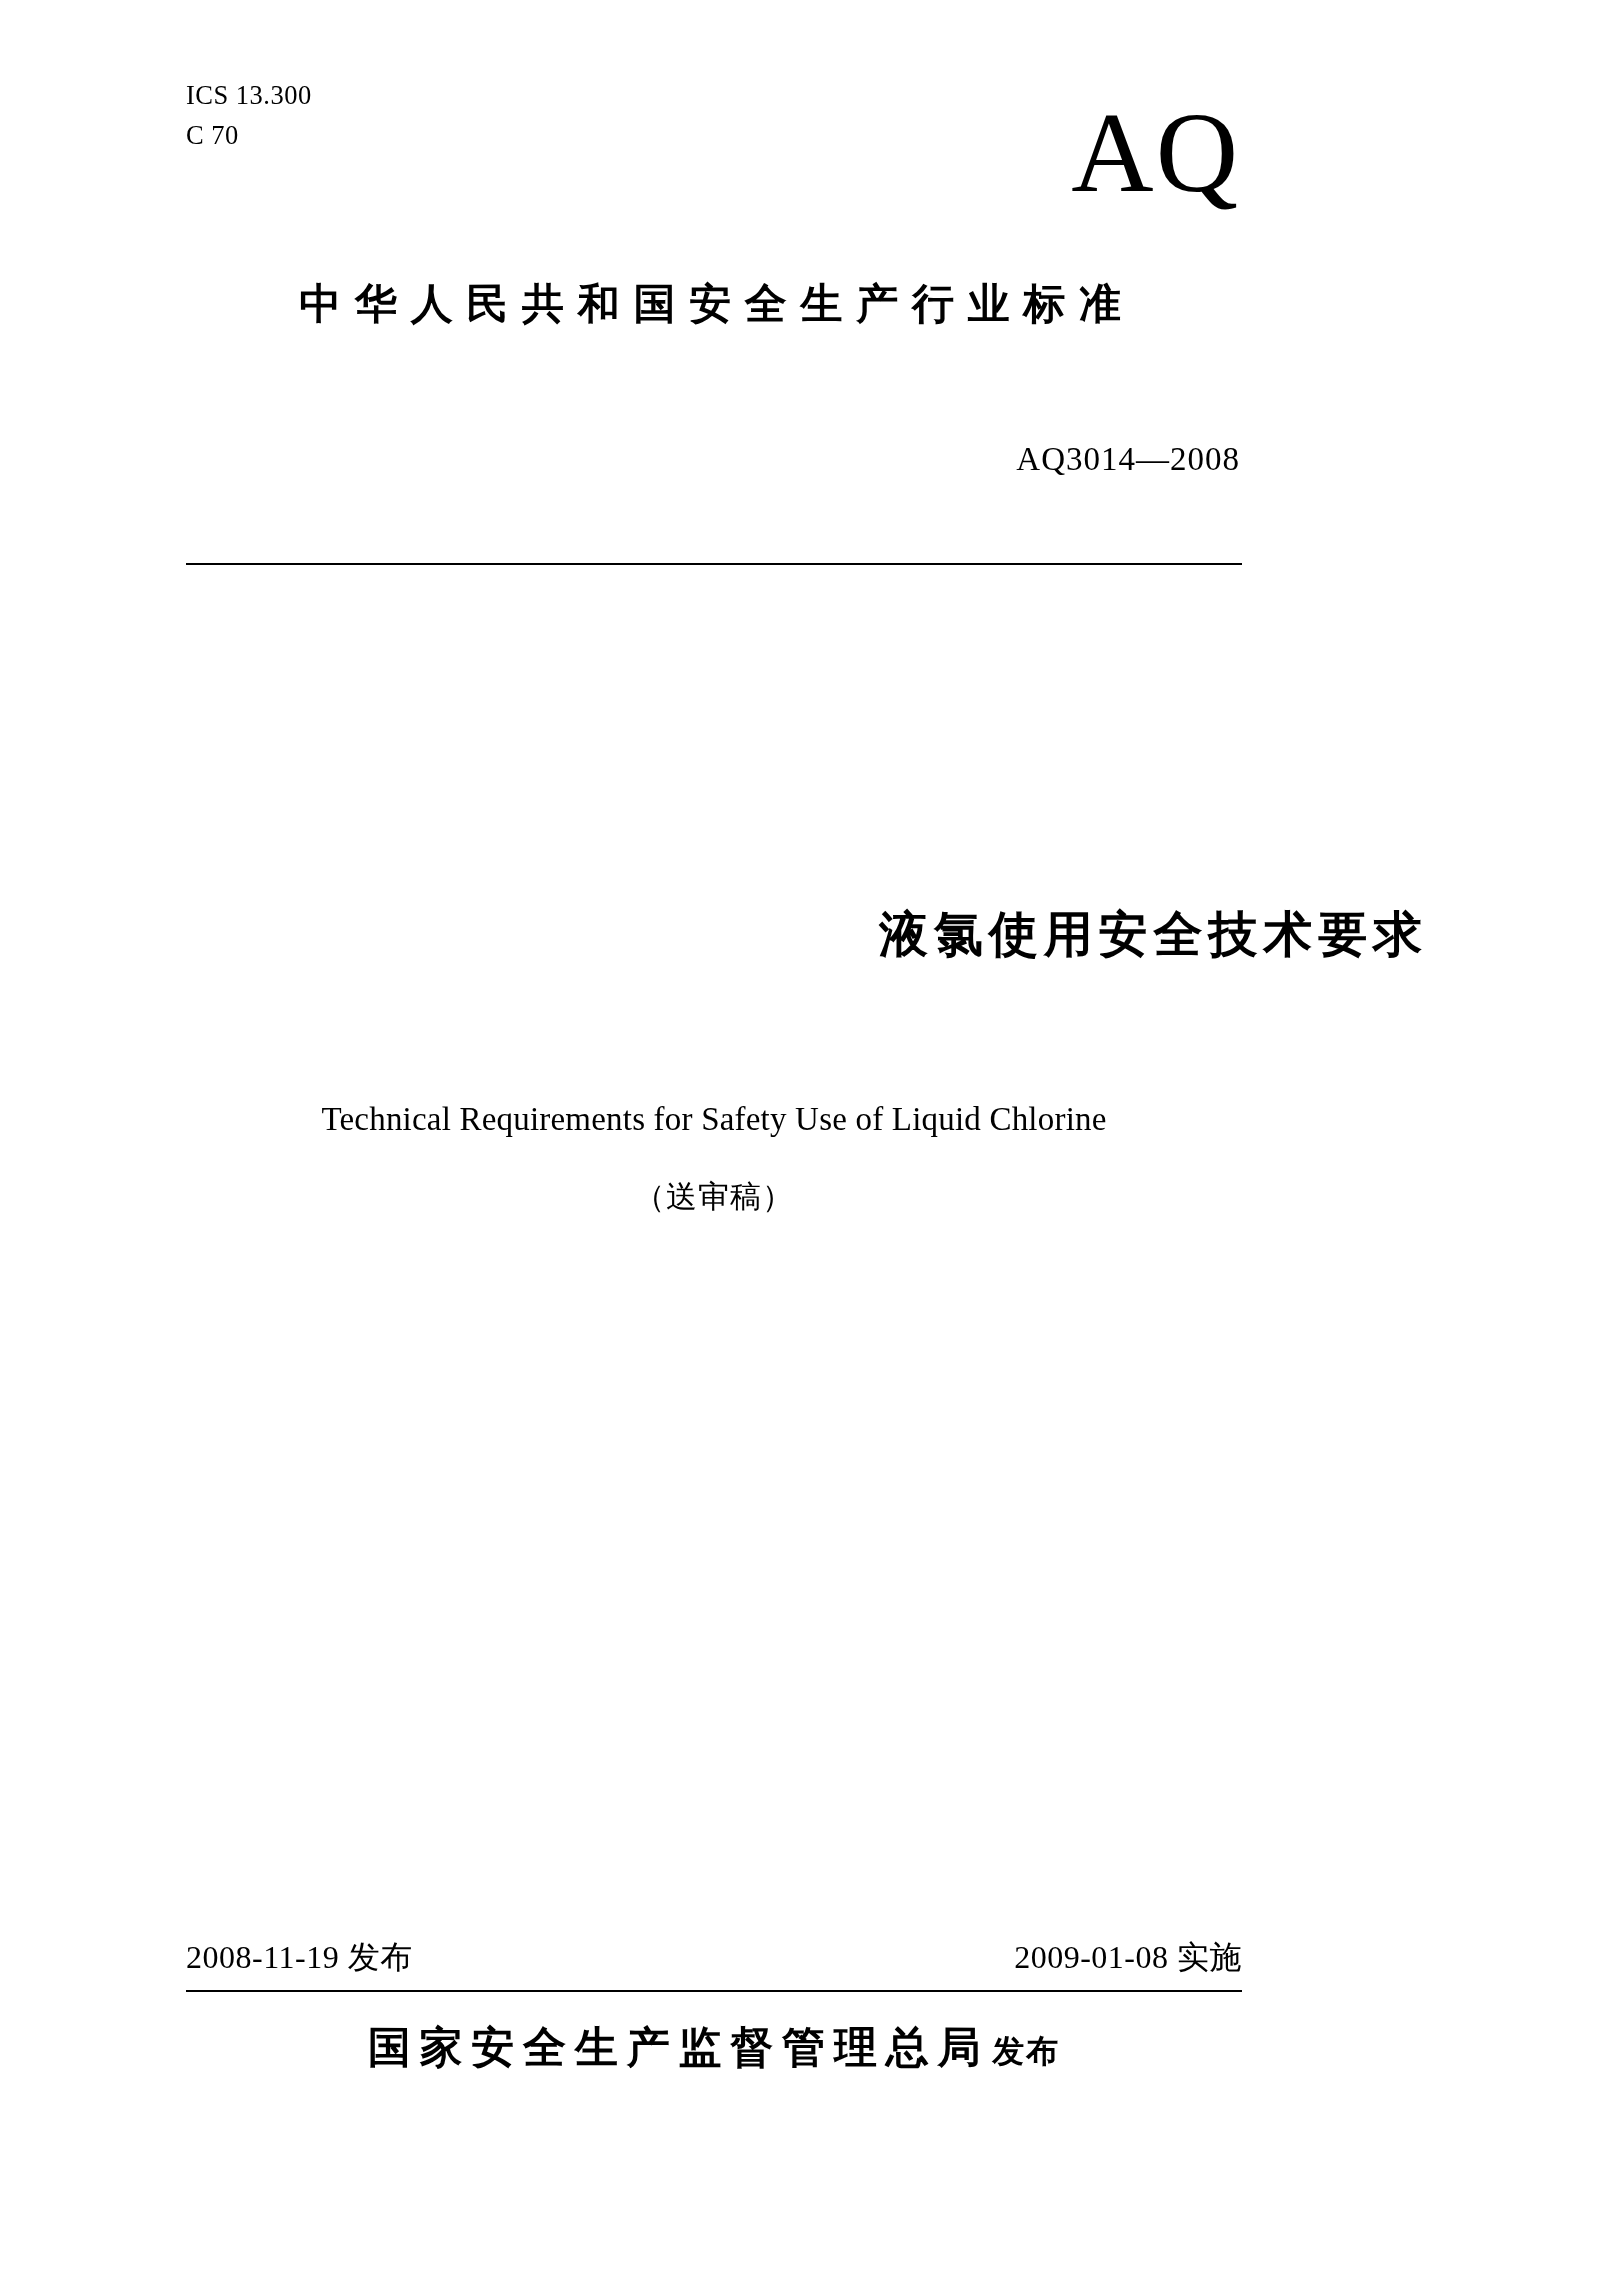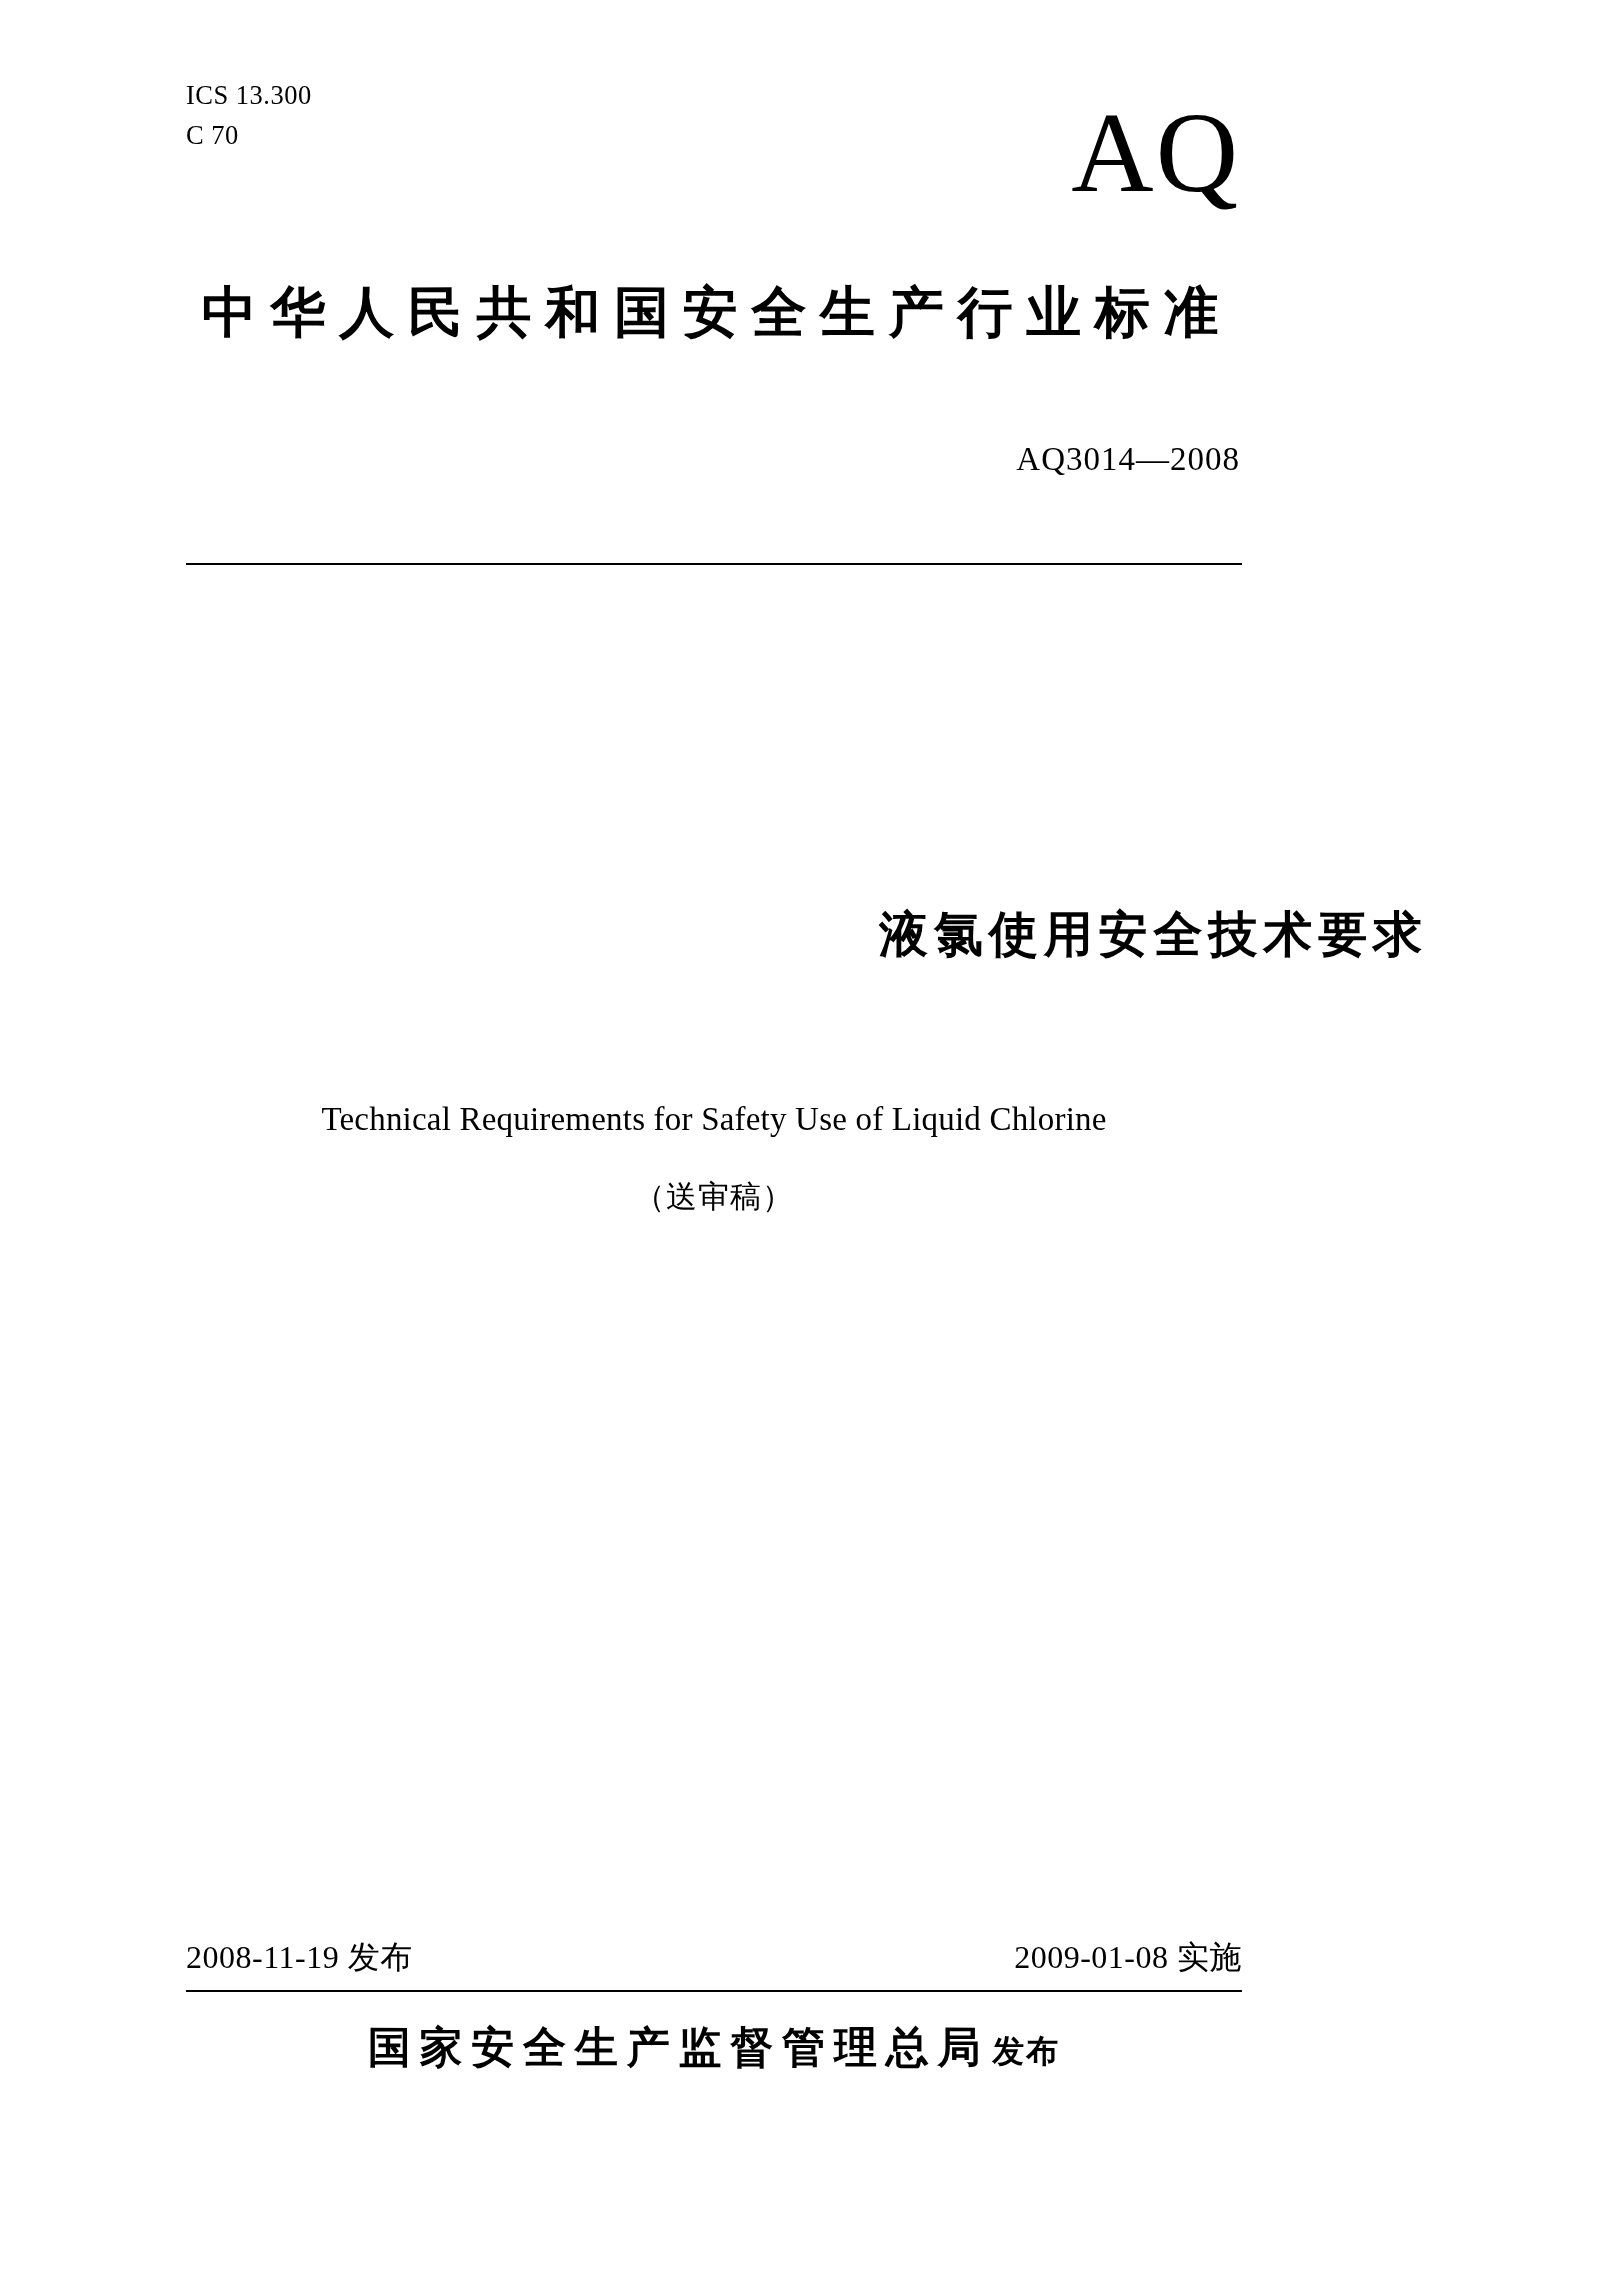--- a/index.html
+++ b/index.html
@@ -45,21 +45,21 @@
     line-height: 1;
   }
   .std-title {
     position: absolute;
     left: 0;
     right: 0;
     top: 276px;
     text-align: center;
     font-family: "DejaVu Sans", sans-serif;
     font-weight: bold;
-    font-size: 55px;
+    font-size: 42px;
     letter-spacing: 13.7px;
     padding-left: 6px;
   }
   .std-number {
     position: absolute;
     right: 188px;
     top: 441px;
     font-size: 33px;
     letter-spacing: 1px;
   }

